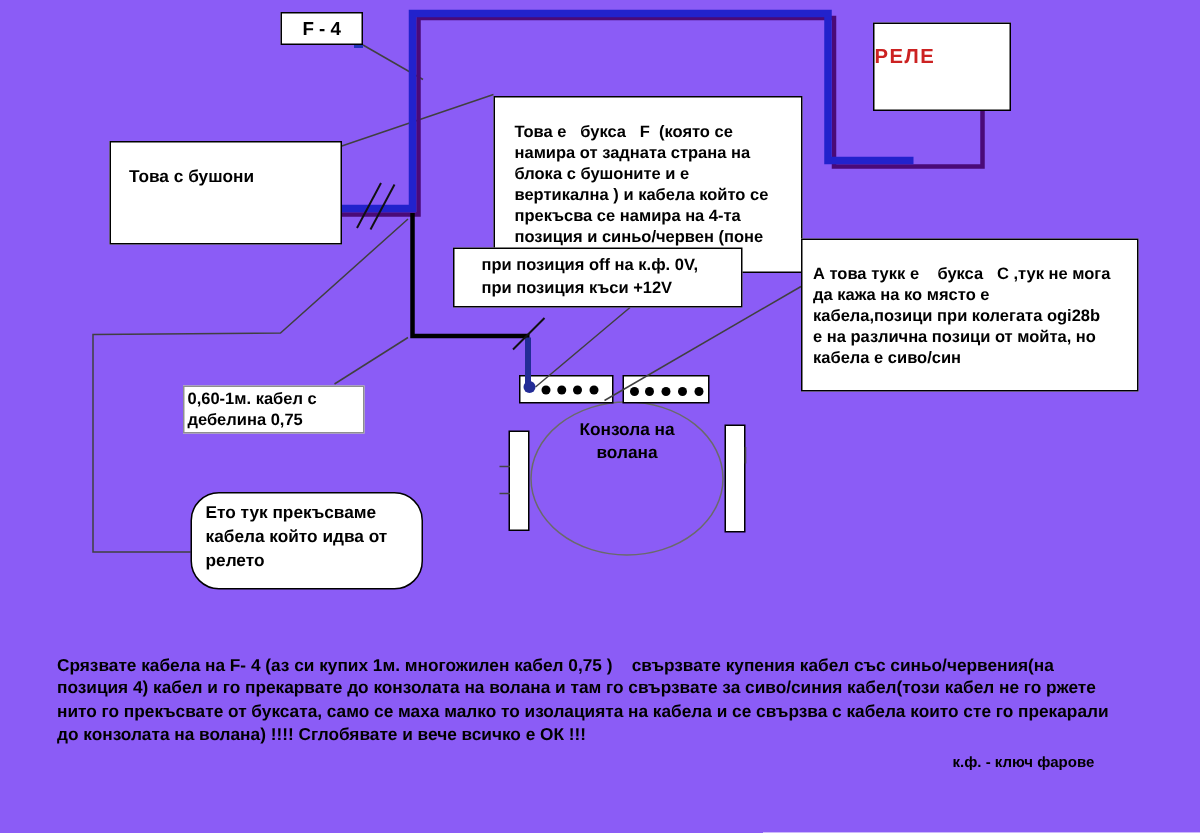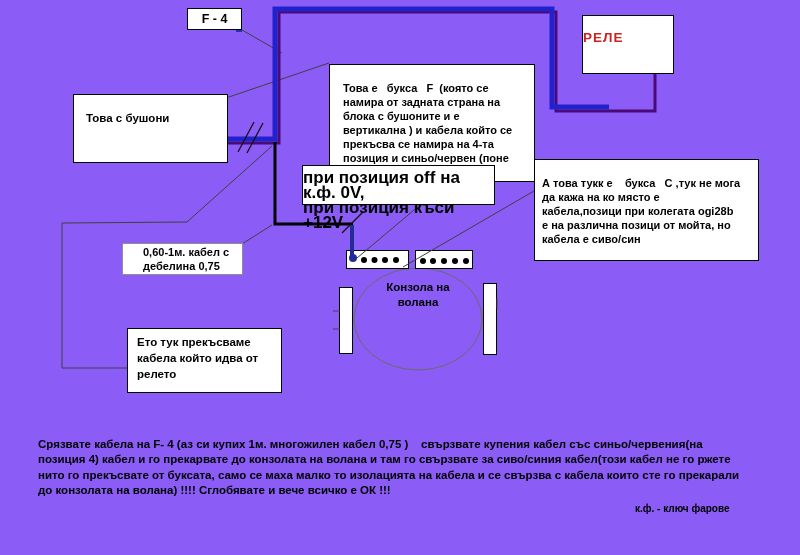--- a/index.html
+++ b/index.html
@@ -7,25 +7,25 @@
          font-family:"Liberation Sans",sans-serif;}
   #wiring{position:absolute;left:0;top:0;width:800px;height:555px;}
   .box{position:absolute;border:1px solid #000;background:#fff;color:#000;
        font-weight:bold;white-space:pre-wrap;box-sizing:border-box;}
   #f4-box{left:187px;top:8px;width:55px;height:22px;font-size:12.5px;line-height:20px;text-align:center;}
   #relay-box{left:582px;top:15px;width:92px;height:59px;font-size:13.5px;letter-spacing:1px;
              text-align:left;padding-top:14px;color:#cc2222;}
   #fuse-box{left:73px;top:94px;width:155px;height:69px;}
   #fuse-label{position:absolute;left:12px;top:17px;font-size:11.5px;}
   #note-f{left:329px;top:31px;width:206px;height:118px;font-size:11px;line-height:14px;padding:16px 6px 0 13px;margin-top:33px;}
-  #note-voltage{left:302px;top:165px;width:193px;height:40px;font-size:17px;line-height:15px;padding:4px 4px 0 0;}
+  #note-voltage{left:302px;top:165px;width:193px;height:40px;font-size:11px;line-height:15px;padding:4px 4px 0 18px;}
   #note-c{left:534px;top:159px;width:225px;height:102px;font-size:11px;line-height:14px;padding:16px 4px 0 7px;}
-  #note-cable{left:122px;top:243px;width:121px;height:32px;font-size:11px;line-height:13.5px;
-              padding:2px 4px 0 20px;border-color:#8f8f8f;}
-  #note-cut{left:127px;top:328px;width:155px;height:65px;font-size:11.5px;line-height:16px;padding:5px 4px 0 9px;}
+  #note-cable{left:122px;top:257px;width:121px;height:32px;font-size:11px;line-height:13.5px;
+              padding:2px 4px 0 2px;border-color:#8f8f8f;}
+  #note-cut{left:127px;top:328px;width:155px;height:65px;font-size:11.5px;line-height:16px;padding:5px 4px 0 9px;border-radius:19px;}
   #console-label{position:absolute;left:358px;top:280px;width:120px;text-align:center;
                  font-weight:bold;font-size:11.5px;line-height:15px;white-space:pre-wrap;color:#000;}
   #paragraph{position:absolute;left:38px;top:414px;width:742px;font-weight:bold;font-size:11.5px;
              line-height:15.4px;white-space:pre-wrap;color:#000;margin-top:23px;}
   #legend{position:absolute;left:635px;top:503px;font-weight:bold;font-size:10px;color:#000;}
 </style>
 </head>
 <body>
 
 <div id="stage">

